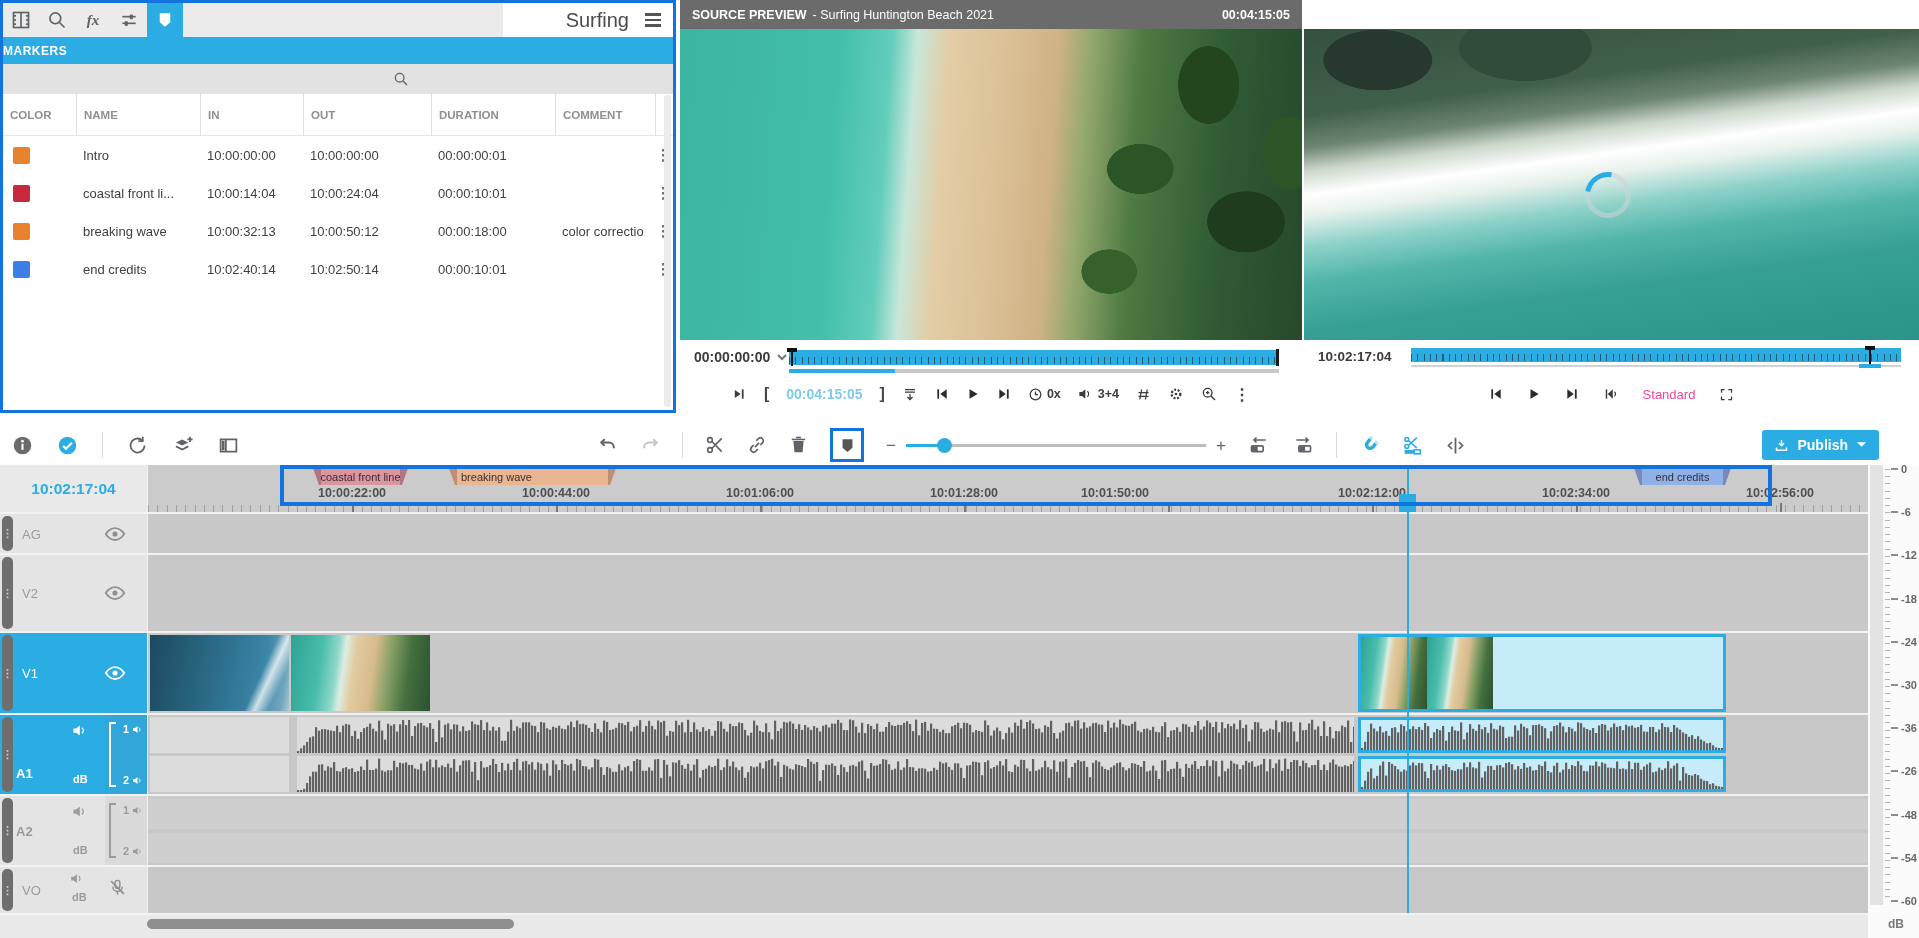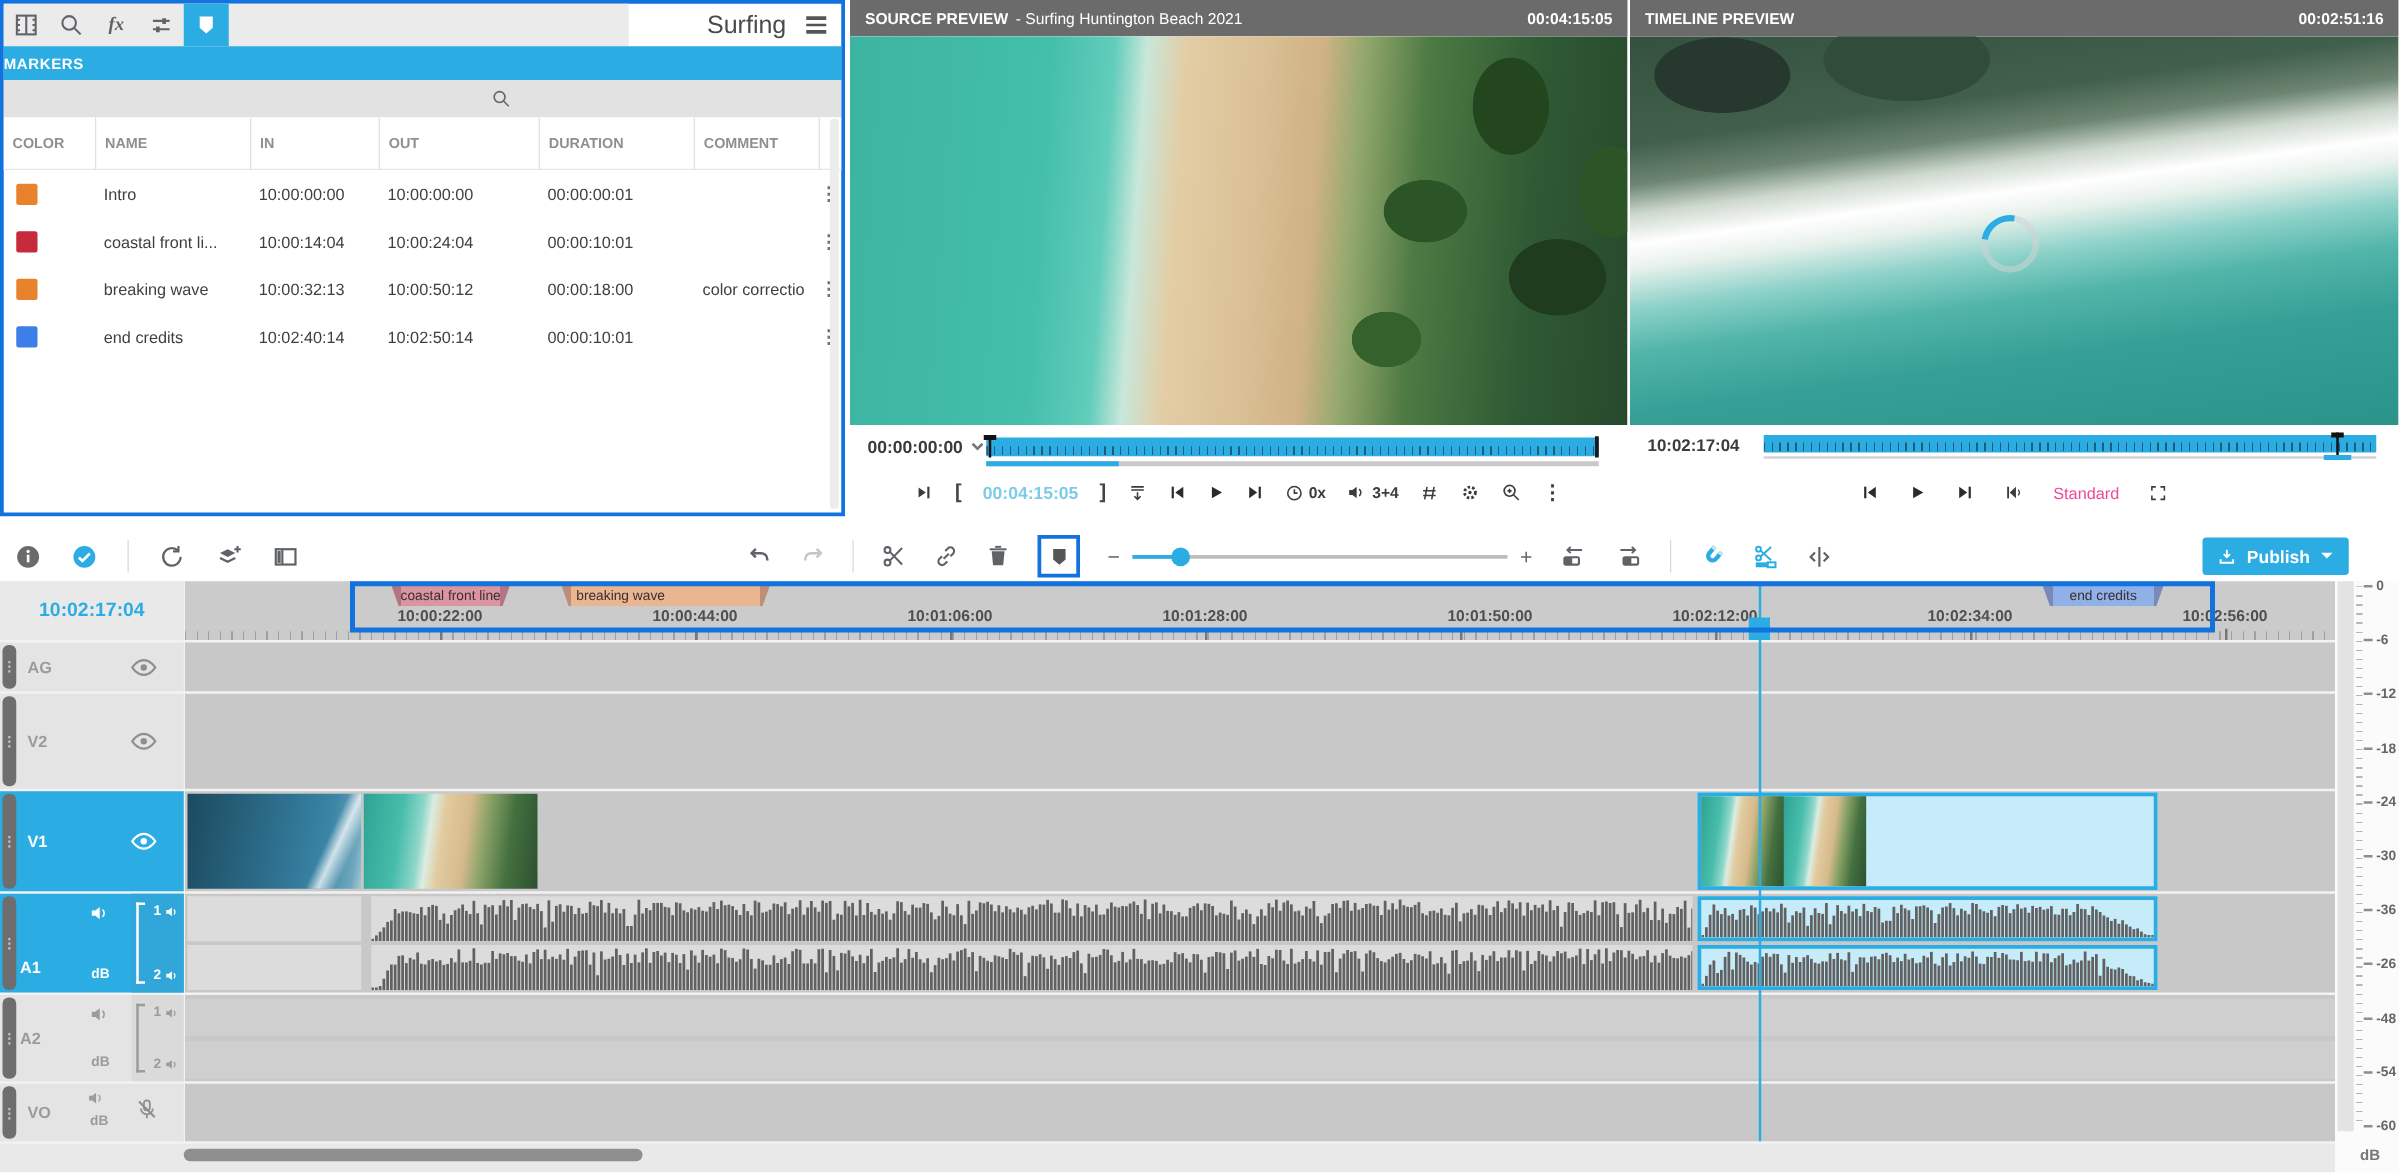--- a/index.html
+++ b/index.html
@@ -119,21 +119,21 @@
   #row-ag{top:49px;height:39px}
   #row-v2{top:90px;height:76px}
   #row-v1{top:168px;height:80px}
   #row-a1{top:250px;height:79px}
   #row-a2{top:331px;height:69px}
   #row-vo{top:402px;height:46px}
   .thead{position:absolute;left:0;top:0;width:147px;height:100%;background:#e4e4e4;cursor:pointer}
   .thead.sel{background:#2BACE2}
   .handle{position:absolute;left:2px;top:2px;bottom:2px;width:11px;border-radius:5px;background:#6e6e6e;color:#c9c9c9;
     display:flex;align-items:center;justify-content:center;font-size:11px;font-weight:bold;cursor:grab}
-  .tlabel{position:absolute;left:22px;top:50%;transform:translateY(-50%);font-size:13px;font-weight:bold;color:#9b9b9b}
+  .tlabel{position:absolute;left:22px;top:50%;transform:translateY(-50%);font-size:13px;font-weight:normal;color:#9b9b9b}
   .sel .tlabel{color:#fff}
   .eye{position:absolute;left:104px;top:50%;transform:translateY(-50%);color:#8f8f8f;cursor:pointer}
   .sel .eye{color:#fff}
   .lane{position:absolute;left:148px;top:0;width:1720px;height:100%;background:#c8c8c8}
   .clip{position:absolute;top:2px;bottom:2px;cursor:pointer}
   #v1-clipA{left:2px;width:139px;background:
     linear-gradient(115deg,transparent 74%,rgba(255,255,255,.75) 80%,transparent 88%),
     linear-gradient(100deg,#1c4a60 0%,#266079 30%,#2f7392 55%,#3b85a6 78%,#6fa7bd 94%,#a9c8d2 100%)}
   #v1-clipB{left:143px;width:139px;background:
     linear-gradient(98deg,#2ea393 0%,#49bdac 22%,#8fd7c9 33%,#dcede2 38%,#e2cba0 45%,#d6ba8c 58%,#8aa268 68%,#44703f 82%,#2c5130 100%)}
@@ -389,24 +389,20 @@
               <line x1="15" y1="15" x2="21" y2="21"></line>
               <path d="M10 7.5v5M7.5 10h5"></path>
             </svg>
           </span>
         <span style="font-size:16px;font-weight:bold;color:#3c3c3c">⋮</span>
       </div>
     </div>
   </div>
 
   <div id="timeline-preview" class="preview">
-    <div class="pv-header">
-      <span class="pv-title">TIMELINE PREVIEW</span>
-      <span class="pv-tc">00:02:51:16</span>
-    </div>
     <div class="pv-video">
       <div class="scene scene-timeline"></div>
       <div class="spinner"></div>
     </div>
     <div class="pv-controls">
       <div class="pv-tc-main" style="font-size:13.5px">
         <span>10:02:17:04</span>
       </div>
       <div id="tl-scrub" class="scrub">
         <span class="scrub-ph" style="left:93.5%"></span>
@@ -595,21 +591,21 @@
 
     <div id="tl-tc-block">
       <span>10:02:17:04</span>
     </div>
 
     <div id="ruler">
       <span class="rlabel" style="left:159px">10:00:22:00</span>
       <span class="rlabel" style="left:363px">10:00:44:00</span>
       <span class="rlabel" style="left:567px">10:01:06:00</span>
       <span class="rlabel" style="left:771px">10:01:28:00</span>
-      <span class="rlabel" style="left:999px">10:01:50:00</span>
+      <span class="rlabel" style="left:922px">10:01:50:00</span>
       <span class="rlabel" style="left:1179px">10:02:12:00</span>
       <span class="rlabel" style="left:1383px">10:02:34:00</span>
       <span class="rlabel" style="left:1587px">10:02:56:00</span>
       <i class="rtick" style="left:204px"></i>
         <i class="rtick" style="left:408px"></i>
         <i class="rtick" style="left:612px"></i>
         <i class="rtick" style="left:816px"></i>
       <i class="rtick" style="left:1020px"></i>
         <i class="rtick" style="left:1224px"></i>
         <i class="rtick" style="left:1428px"></i>

